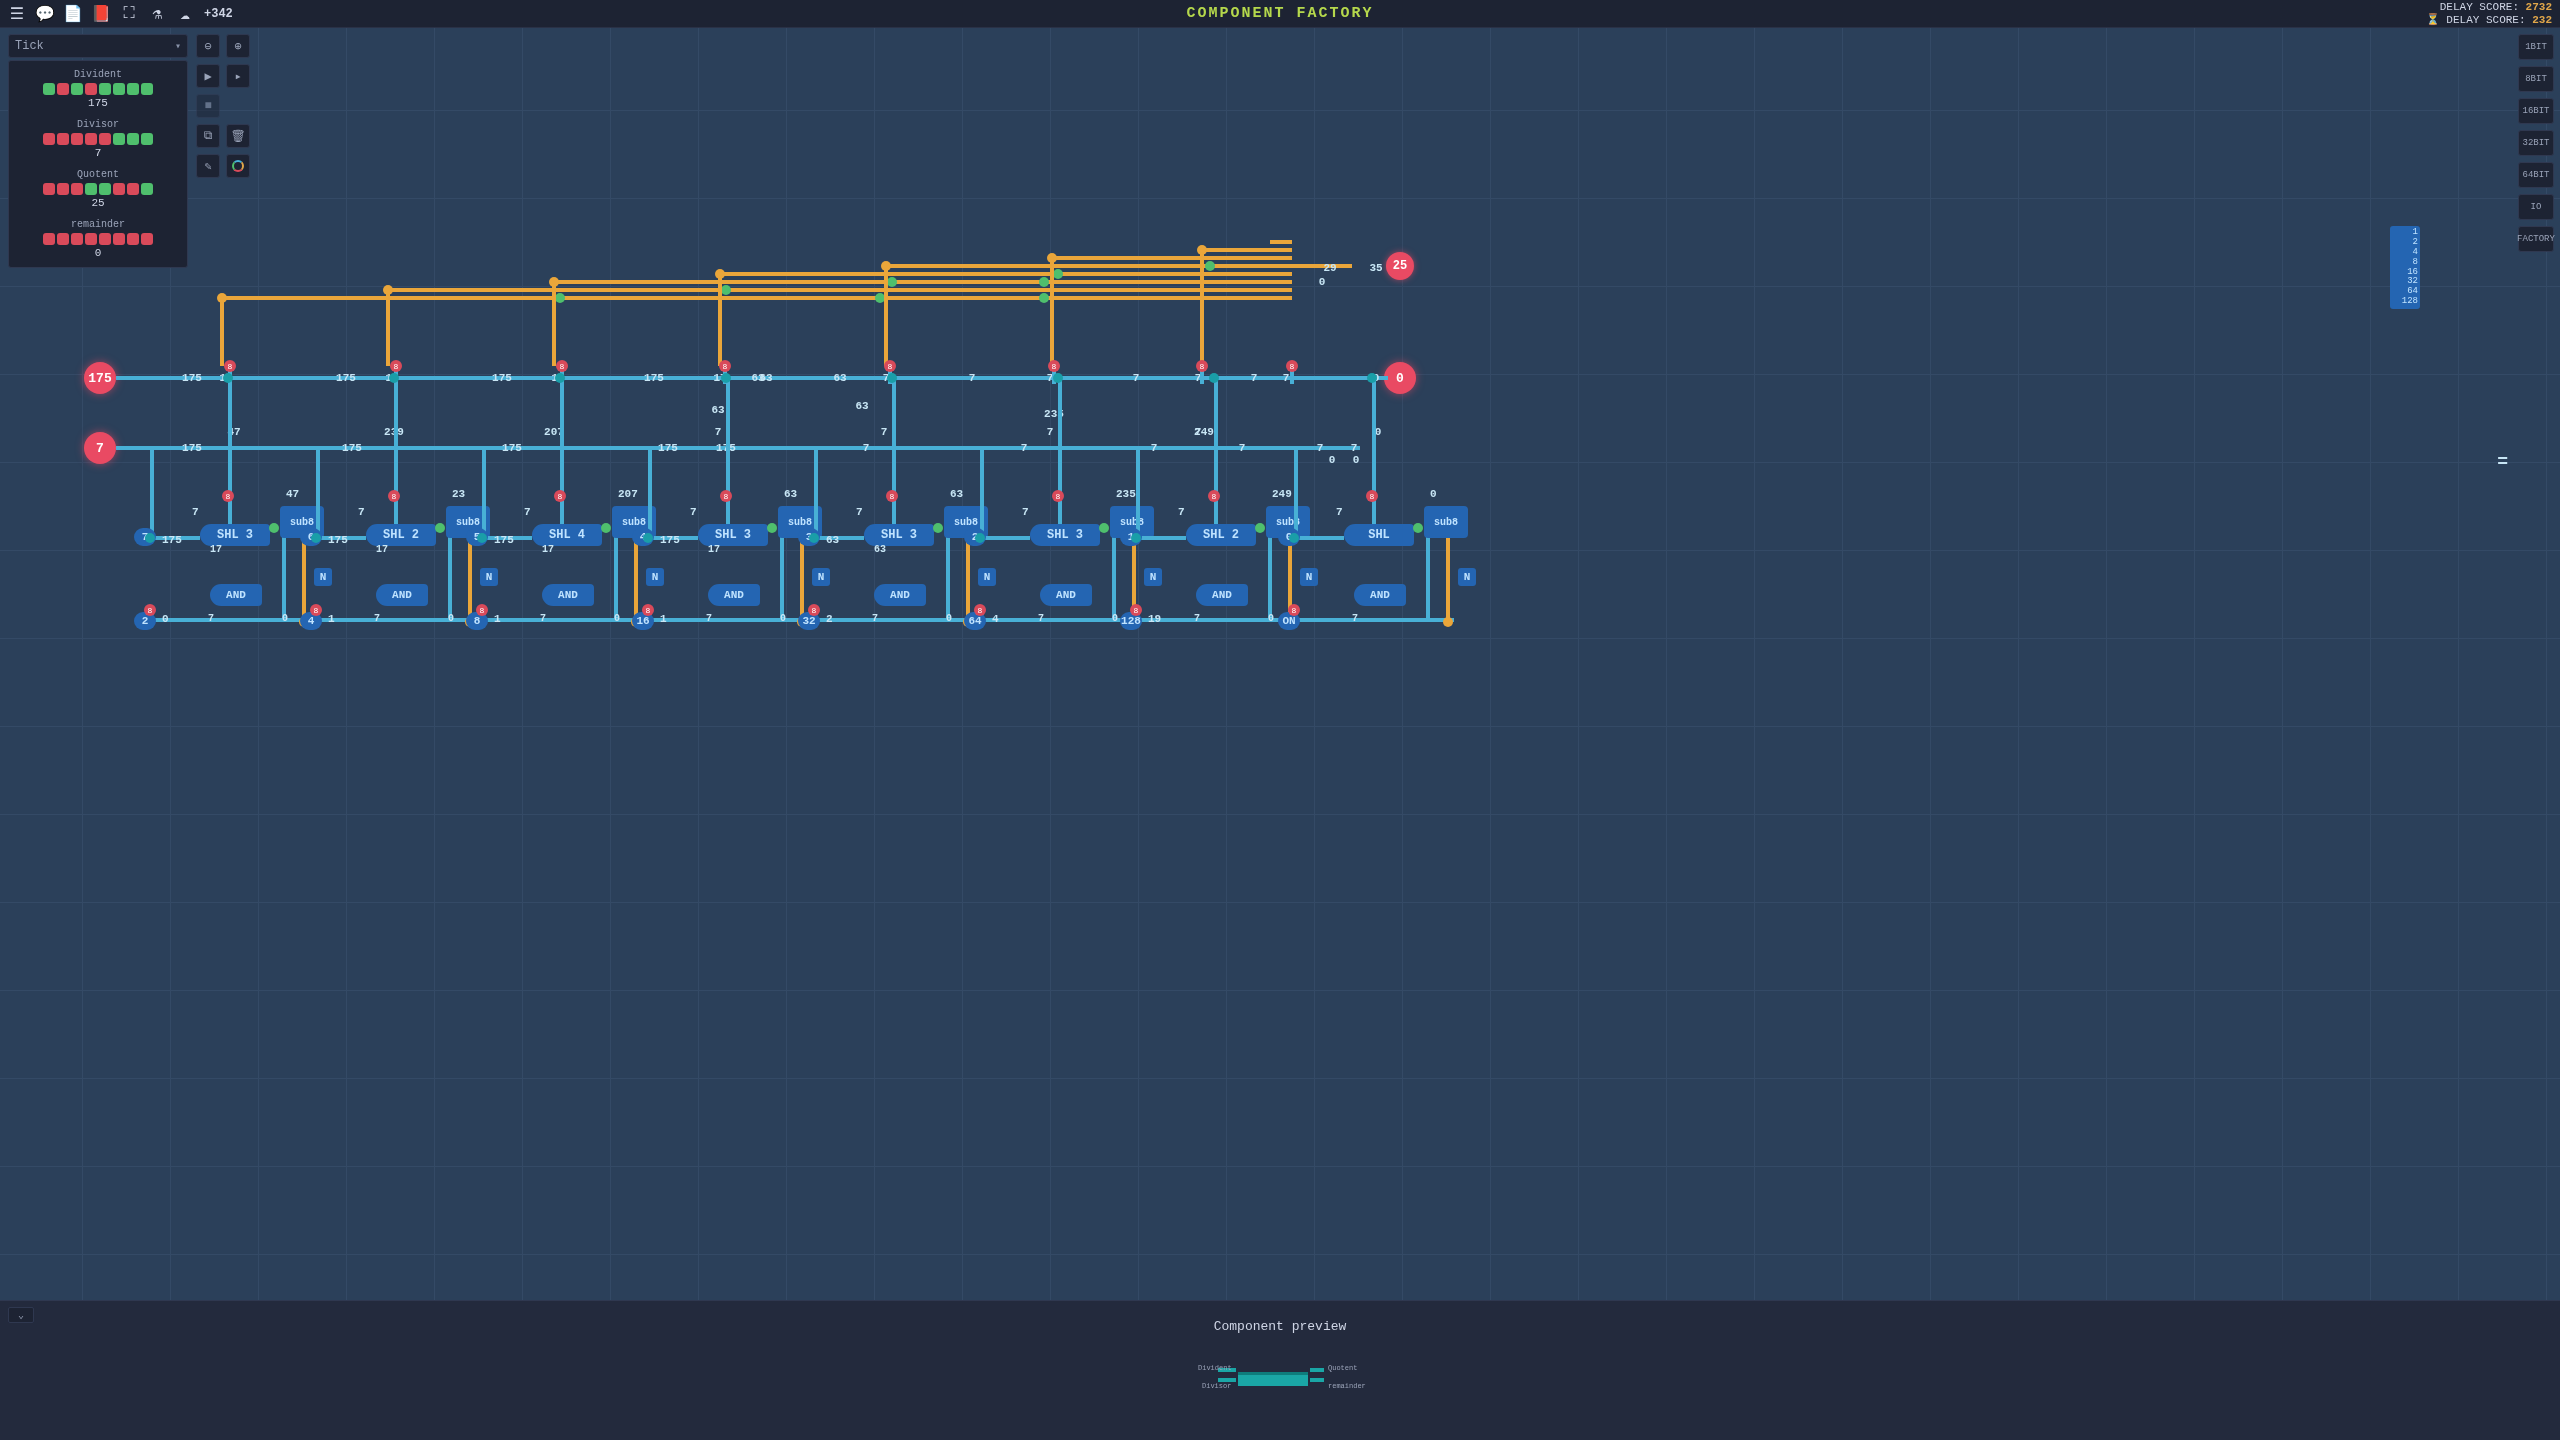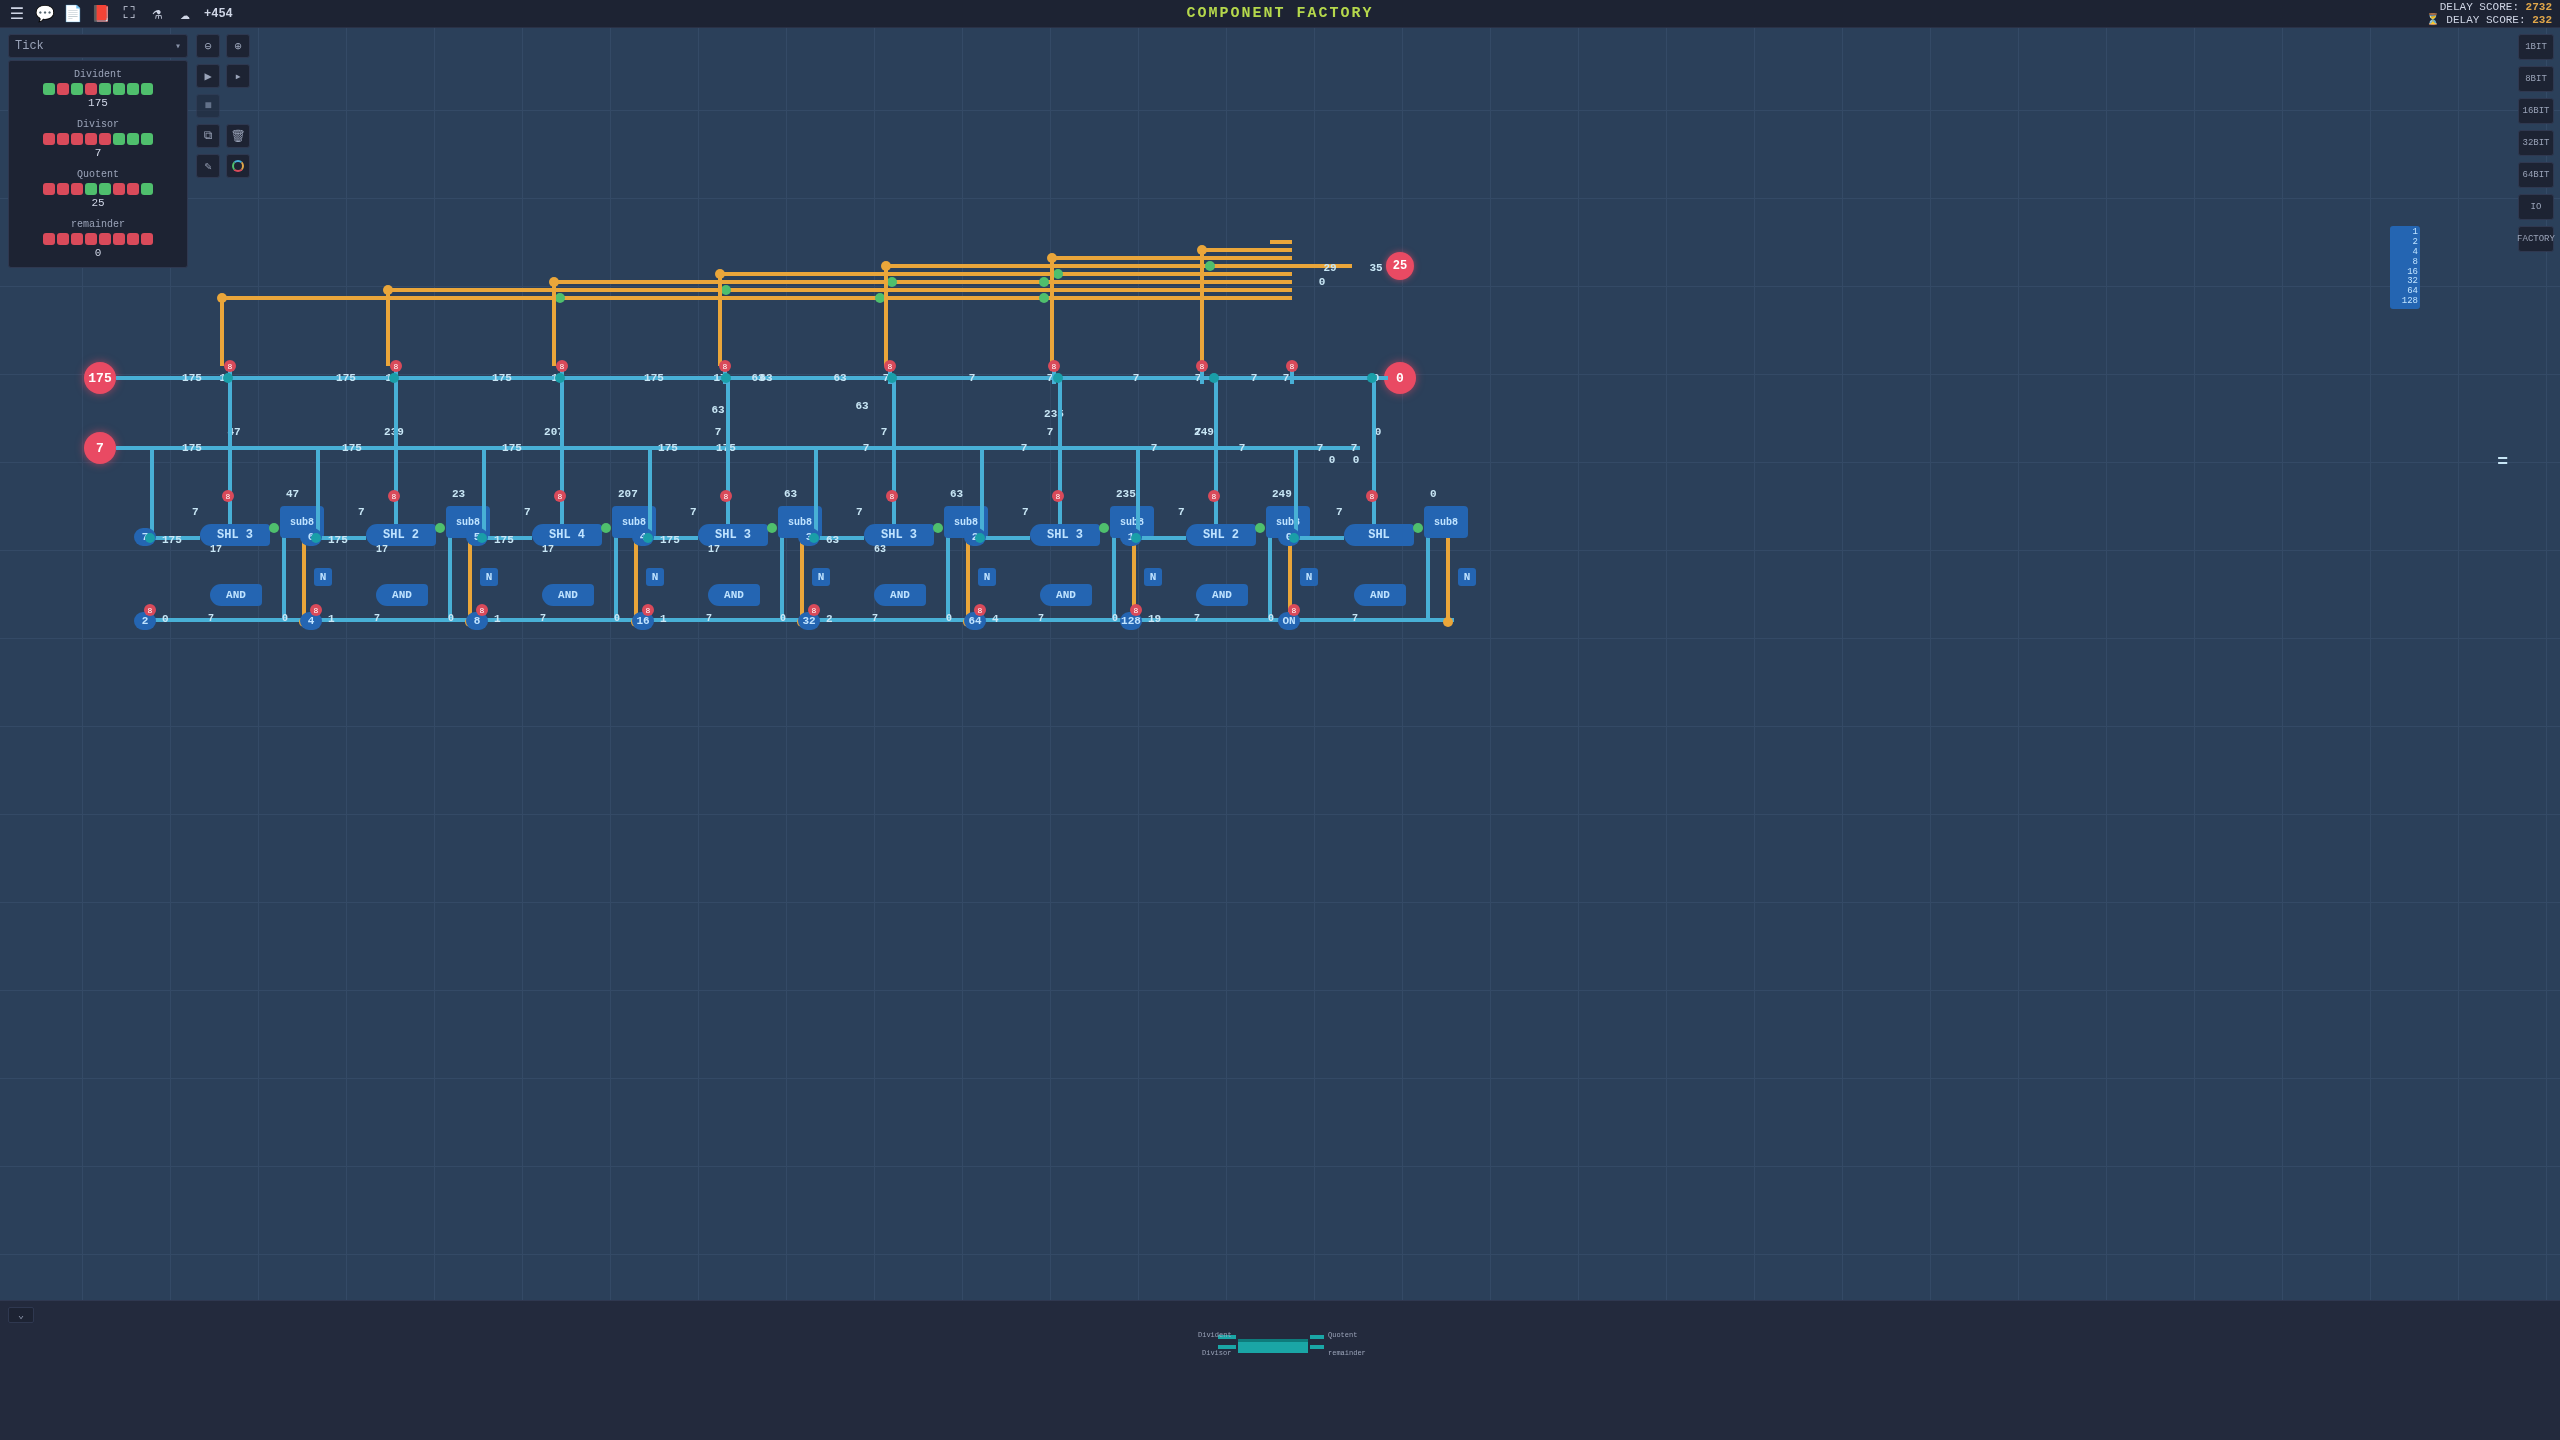--- a/index.html
+++ b/index.html
@@ -272,21 +272,21 @@
 
 <div class="topbar">
   <div class="topbar-left">
     <span class="icon">☰</span>
     <span class="icon">💬</span>
     <span class="icon">📄</span>
     <span class="icon">📕</span>
     <span class="icon">⛶</span>
     <span class="icon">⚗</span>
     <span class="icon">☁</span>
-    <span style="color:#cfd5e5;font-size:12px;font-weight:bold;">+454</span>
+    <span style="color:#cfd5e5;font-size:12px;font-weight:bold;">+342</span>
   </div>
   <div class="topbar-center">COMPONENT FACTORY</div>
   <div class="topbar-right">
     <div class="gate"><span>DELAY SCORE:</span> <b>2732</b></div>
     <div class="delay">⏳ <span>DELAY SCORE:</span> <b>232</b></div>
   </div>
 </div>
 
 <div class="canvas">
 
@@ -736,20 +736,21 @@
         <div class="dot orange" style="left:172px; top:194px;"></div>
         <div class="red-badge" style="left:96px; top:68px;">8</div>
         <div class="red-badge" style="left:18px; top:182px;">8</div>
       </div>
     </div>
 
 </div>
 
 <div class="preview">
   <div class="toggle">⌄</div>
+  <div class="title">Component preview</div>
   <div class="chip-mini">
     <div class="chip-in1"></div>
     <div class="chip-in2"></div>
     <div class="chip-body"></div>
     <div class="chip-out1"></div>
     <div class="chip-out2"></div>
     <div class="chip-label" style="left:-2px; top:2px;">Divident</div>
     <div class="chip-label" style="left:2px; top:20px;">Divisor</div>
     <div class="chip-label" style="left:128px; top:2px;">Quotent</div>
     <div class="chip-label" style="left:128px; top:20px;">remainder</div>

